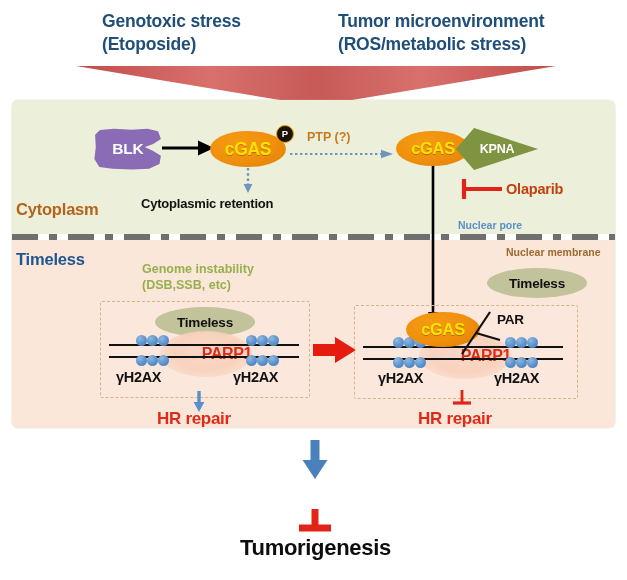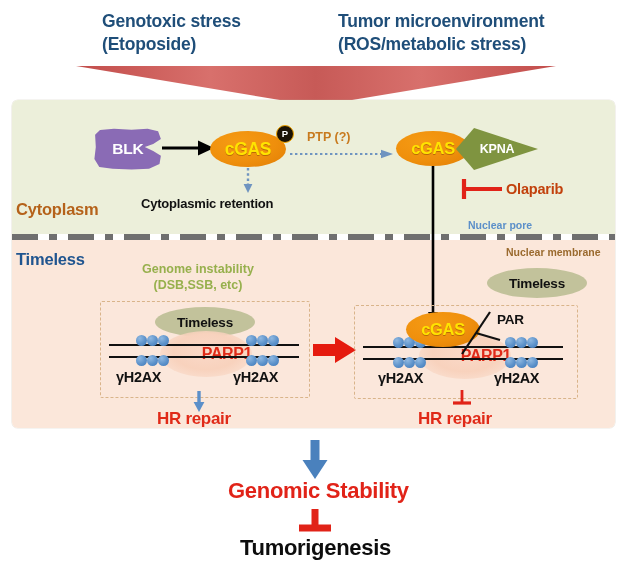--- a/index.html
+++ b/index.html
@@ -132,21 +132,21 @@
   .bead{
     border-radius:50%;
     background:radial-gradient(circle at 34% 30%, #8fb8e0 0%, #5b91ca 55%, #3f79b8 100%);
   }
 
   
   .h2ax{font-size:14.5px;font-weight:bold;color:#111;letter-spacing:-0.3px;white-space:nowrap;text-align:center;}
   .hrrepair{font-size:17px;font-weight:bold;color:#e02a18;letter-spacing:-0.3px;white-space:nowrap;}
   .genome-inst{
     font-size:12.5px;font-weight:bold;color:#97b04d;line-height:1.25;
-    text-align:center;white-space:nowrap;
+    white-space:nowrap;
   }
   .cyto-ret{font-size:13px;font-weight:bold;color:#111;letter-spacing:-0.2px;white-space:nowrap;}
   .ptp{font-size:12.5px;font-weight:bold;color:#c87a1e;white-space:nowrap;}
   .olaparib{font-size:14.5px;font-weight:bold;color:#c2410c;letter-spacing:-0.2px;white-space:nowrap;}
   .par{font-size:13.5px;font-weight:bold;color:#111;letter-spacing:-0.2px;white-space:nowrap;}
 
   .genomic-stability{
     font-size:22px;font-weight:bold;color:#e12318;letter-spacing:-0.3px;white-space:nowrap;
   }
   .tumorigenesis{
@@ -184,21 +184,21 @@
   </div>
 
   <div class="abs cellbox">
     <div class="cyto-bg"></div>
     <div class="membrane"></div>
     <div class="nuc-bg"></div>
   </div>
 
   <div class="abs nosel compartment-label lab-cyto" style="left:16px;top:200px;">Cytoplasm</div>
   <div class="abs nosel compartment-label lab-nuc" style="left:16px;top:250px;">Timeless</div>
-  <div class="abs nosel lab-pore" style="left:448px;top:219px;padding-left:20px;">Nuclear pore</div>
+  <div class="abs nosel lab-pore" style="left:438px;top:219px;padding-left:20px;">Nuclear pore</div>
   <div class="abs nosel lab-mem" style="left:506px;top:246px;">Nuclear membrane</div>
 
   <div class="abs blk nosel" style="left:93px;top:128px;width:70px;height:42px;">
     <span>BLK</span>
   </div>
 
   <div class="abs" style="left:162px;top:136px;width:52px;height:24px;">
     <svg width="52" height="24" viewBox="0 0 52 24">
       <line x1="0" y1="12" x2="38" y2="12" stroke="#000" stroke-width="3.2"></line>
       <polygon points="36,4.5 52,12 36,19.5" fill="#000"></polygon>
@@ -349,21 +349,20 @@
   </div>
   <div class="abs nosel hrrepair" style="left:418px;top:409px;">HR repair</div>
 
   <div class="abs" style="left:301px;top:440px;width:28px;height:40px;">
     <svg width="28" height="40" viewBox="0 0 28 40">
       <line x1="14" y1="0" x2="14" y2="22" stroke="#4a81bd" stroke-width="9"></line>
       <polygon points="1.5,20 26.5,20 14,39" fill="#4a81bd"></polygon>
     </svg>
   </div>
 
-  <div class="abs nosel genomic-stability" style="left:228px;top:478px;">Genomic Stability</div>
 
   <div class="abs" style="left:296px;top:509px;width:38px;height:28px;">
     <svg width="38" height="28" viewBox="0 0 38 28">
       <line x1="19" y1="0" x2="19" y2="17" stroke="#e12318" stroke-width="7"></line>
       <line x1="3" y1="19" x2="35" y2="19" stroke="#e12318" stroke-width="7"></line>
     </svg>
   </div>
 
   <div class="abs nosel tumorigenesis" style="left:240px;top:535px;">Tumorigenesis</div>
 

